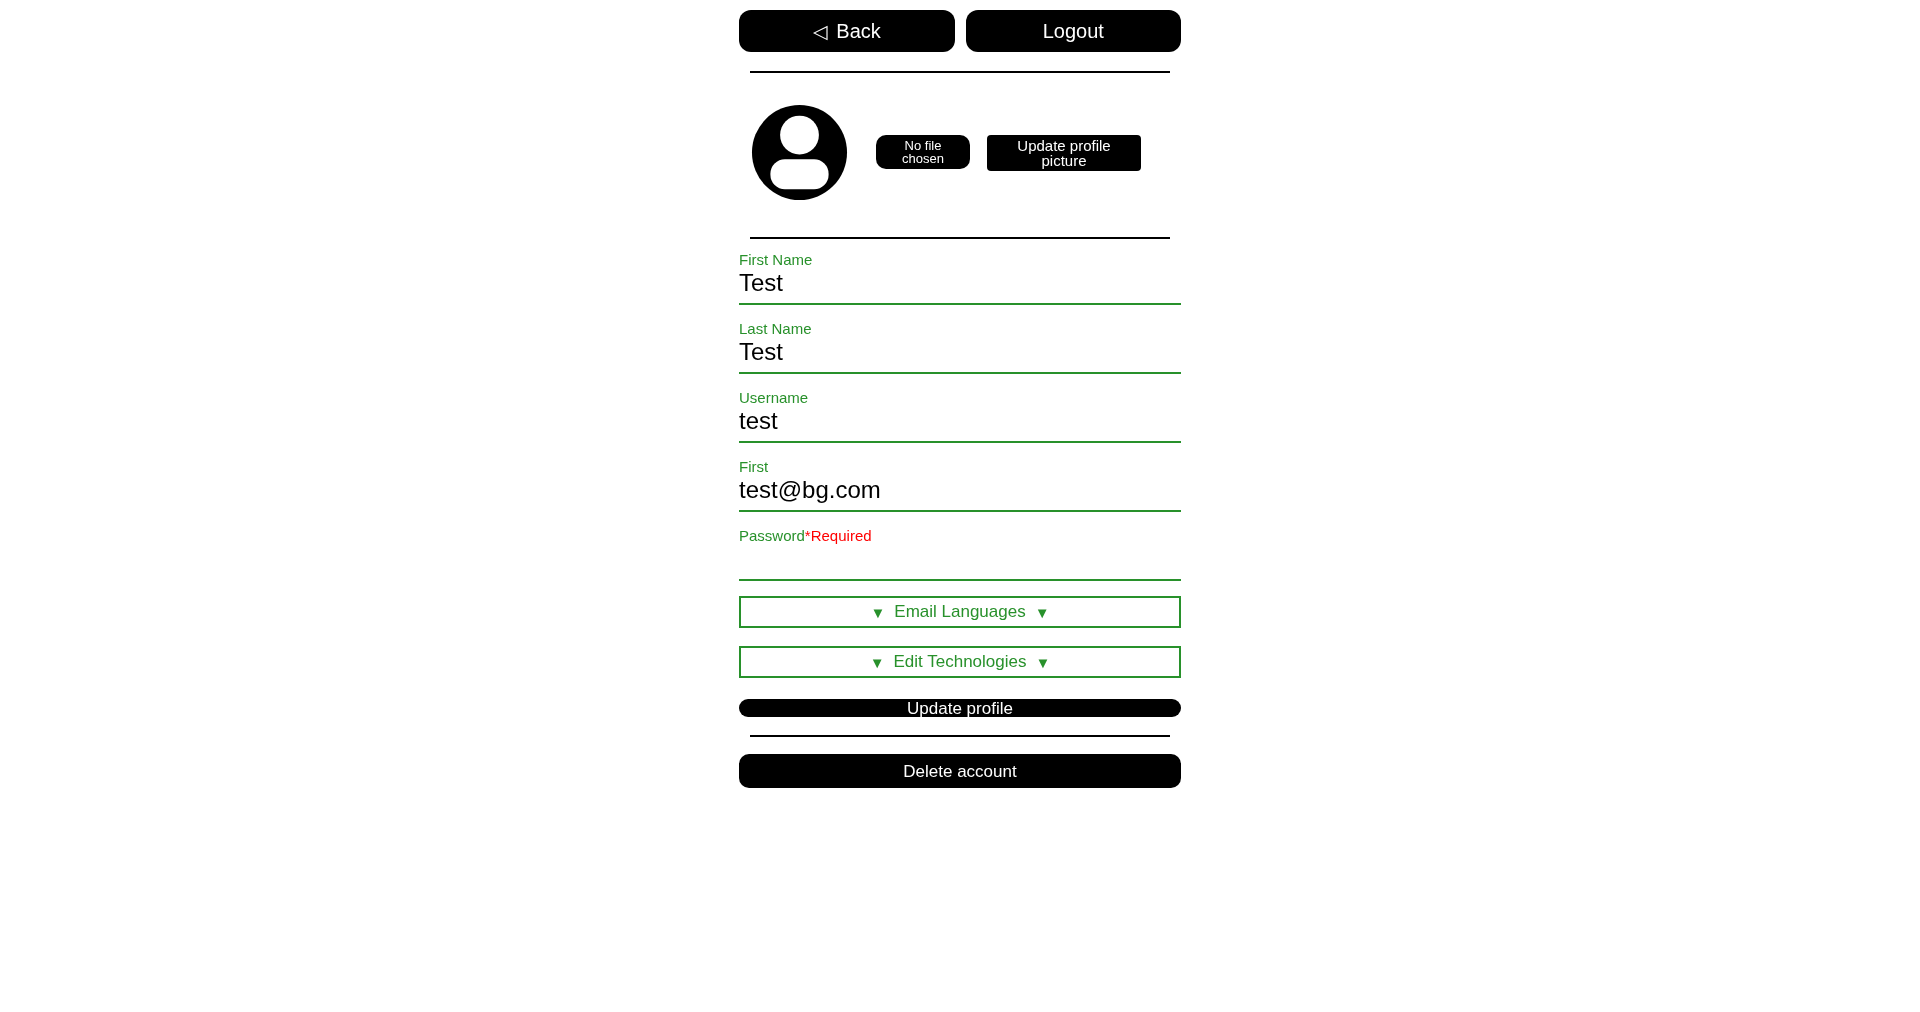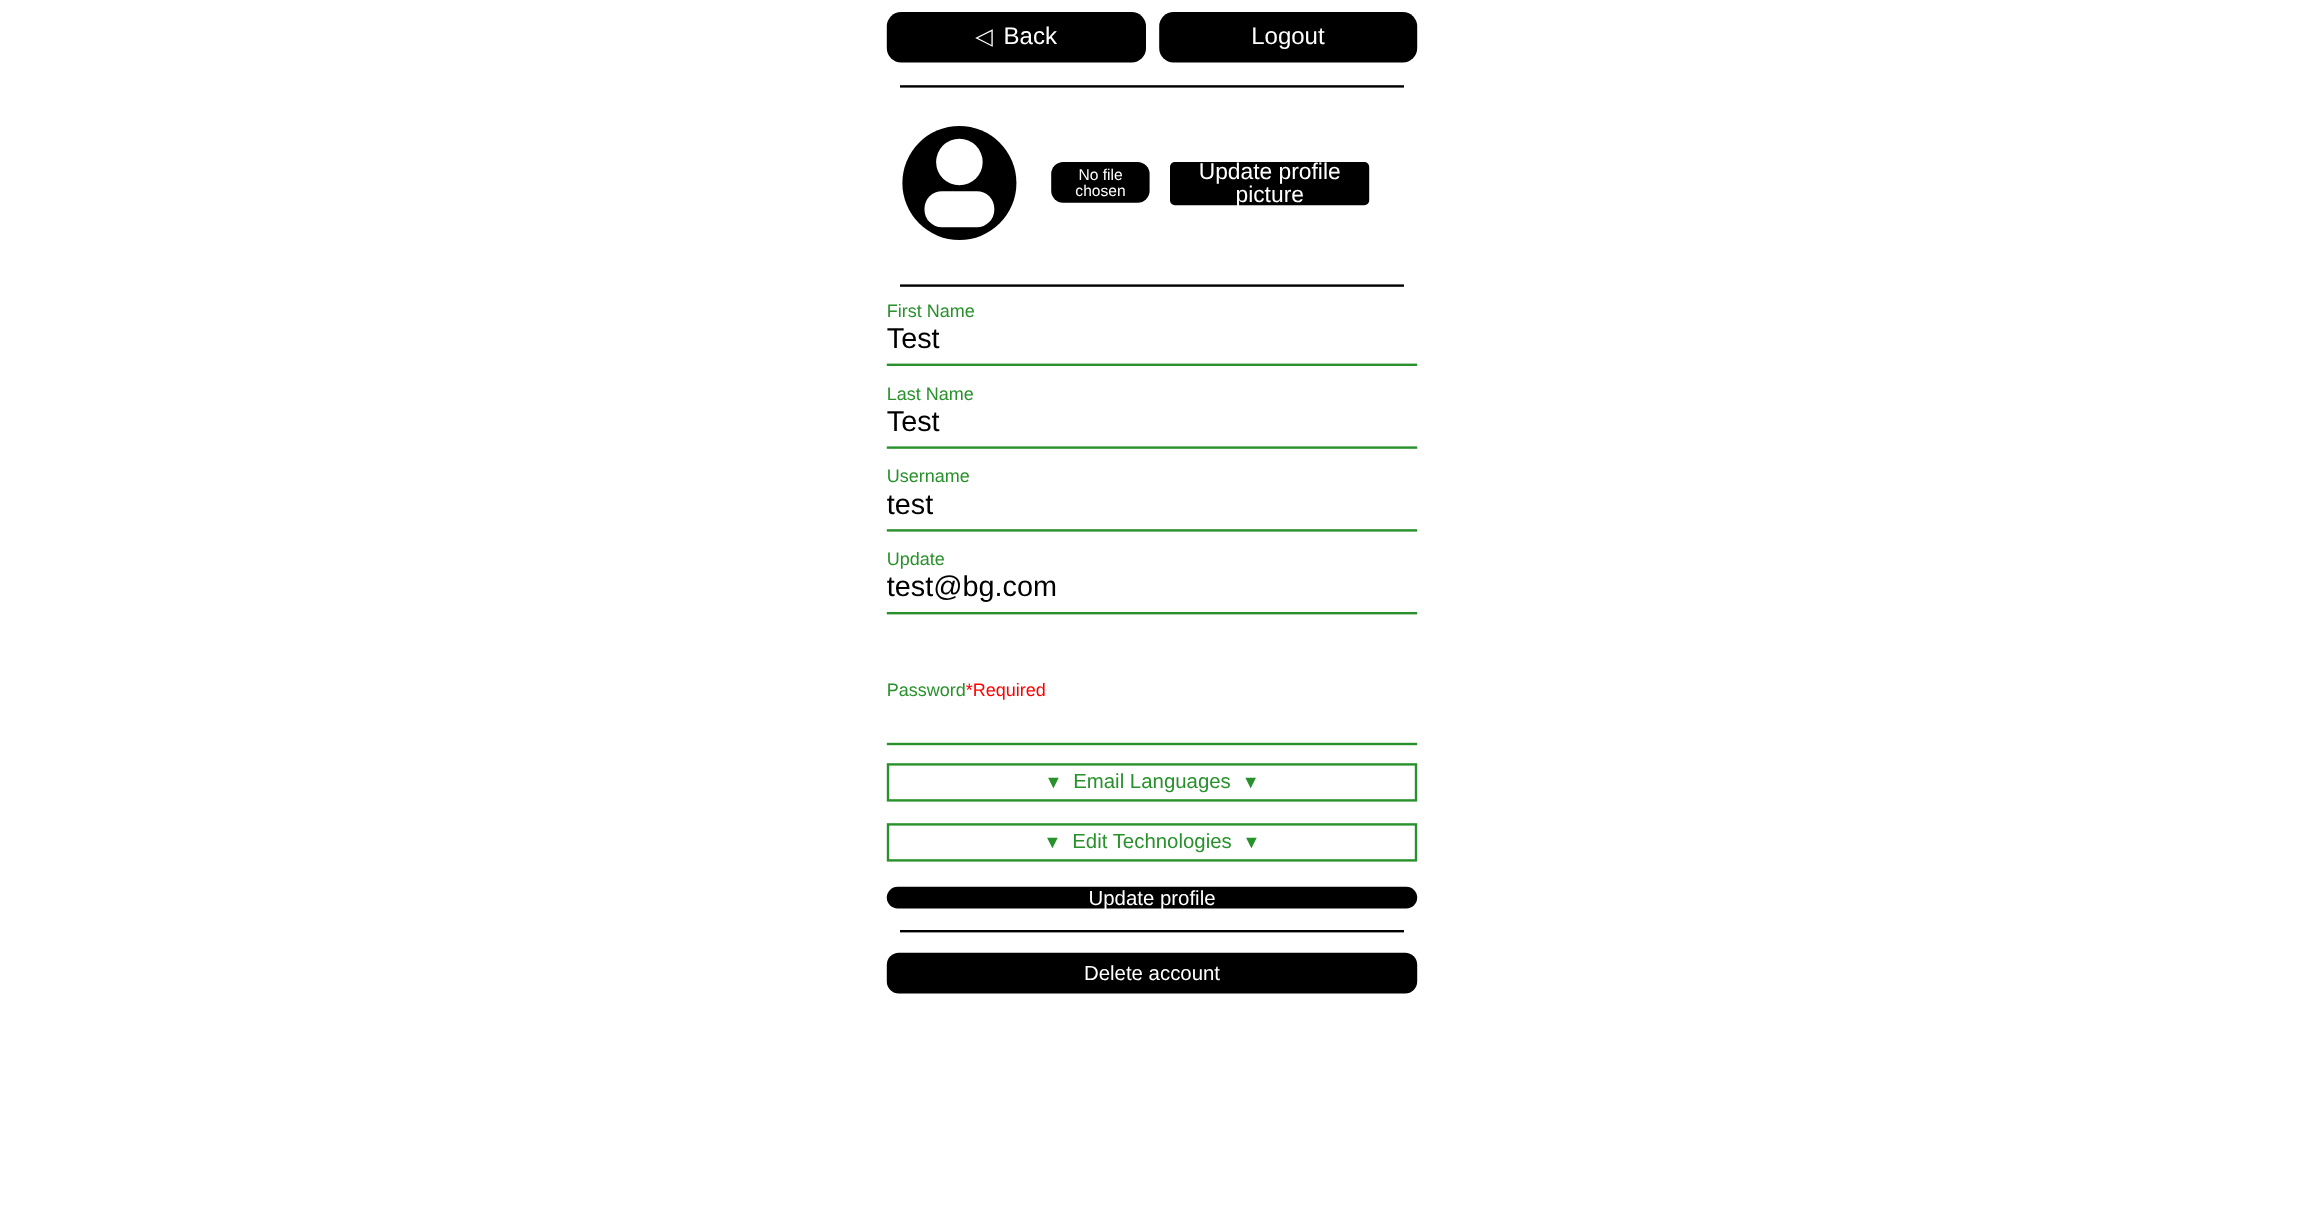--- a/index.html
+++ b/index.html
@@ -55,37 +55,37 @@
   }
   .avatar { width: 97px; height: 97px; margin-left: 12px; flex: none; }
   .avatar svg { display: block; }
   .avatar-buttons {
     width: 265px;
     margin-left: 28px;
     display: flex;
     gap: 17px;
   }
   .btn-file { height: 34px; border-radius: 10px; font-size: 13px; }
-  .btn-update-pic { height: 36px; border-radius: 4px; font-size: 19px; }
+  .btn-update-pic { height: 36px; border-radius: 4px; font-size: 15px; }
   
   .profile-form { margin-top: 12px; }
   .field {
     border-bottom: 2.5px solid #28912b;
     padding-bottom: 7px;
     margin-bottom: 15px;
   }
   .field-label-row {
     display: flex;
     justify-content: flex-start;
     align-items: baseline;
     font-size: 15px;
     line-height: 17px;
   }
   .field-label { color: #28912b; }
-  .required-note { color: #ff0000; font-size: 15px; margin-top: 40px; }
+  .required-note { color: #ff0000; font-size: 15px; }
   .field-input {
     display: block;
     width: 100%;
     height: 26px;
     border: none;
     outline: none;
     padding: 0;
     margin-top: 2px;
     font-size: 24px;
     color: #000000;
@@ -181,21 +181,21 @@
 
     <div class="field">
       <div class="field-label-row">
         <label class="field-label">Username</label>
       </div>
       <input type="text" class="field-input" value="test" style="">
     </div>
 
     <div class="field">
       <div class="field-label-row">
-        <label class="field-label">Update</label>
+        <label class="field-label">First</label>
       </div>
       <input type="text" class="field-input" value="test@bg.com" style="">
     </div>
 
     <div class="field">
       <div class="field-label-row">
         <label class="field-label">Password</label>
         <span class="required-note">*Required</span>
       </div>
       <input type="password" class="field-input" value="" style="">

